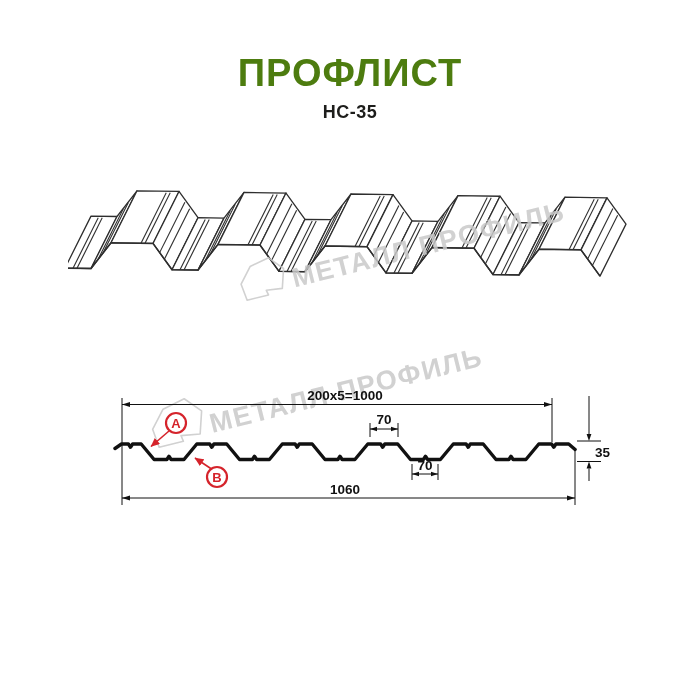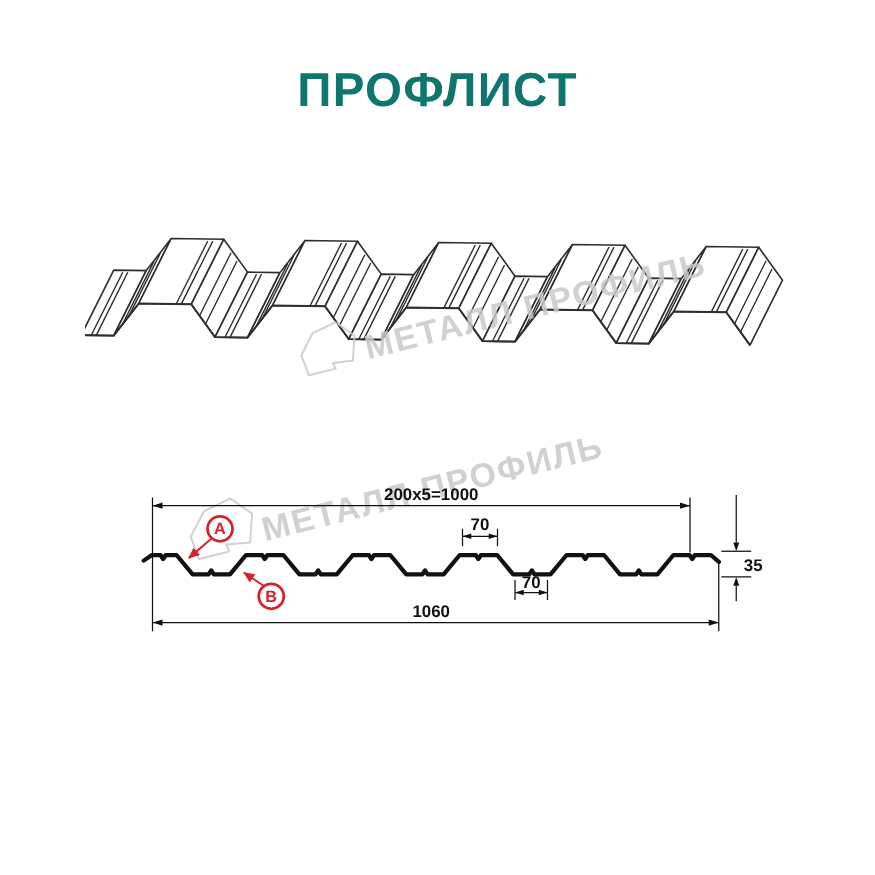--- a/index.html
+++ b/index.html
@@ -6,21 +6,21 @@
     --ink:#111111;
     --ink3d:#2e2e2e;
     --accent:#d5232b;
     --wm:#c9c9c9;
   }
   *{margin:0;padding:0;box-sizing:border-box;}
   body{width:700px;height:700px;background:#ffffff;position:relative;overflow:hidden;
        font-family:"Liberation Sans","DejaVu Sans",sans-serif;}
   .page{position:absolute;inset:0;background:#fff;}
   .title{position:absolute;left:0;right:0;top:52px;text-align:center;
-         font-size:38px;font-weight:800;letter-spacing:1px;color:#0f766e;}
+         font-size:38px;font-weight:800;letter-spacing:1px;color:#4d7c0f;}
   .subtitle{position:absolute;left:0;right:0;top:102px;text-align:center;
             font-size:18px;font-weight:700;letter-spacing:0.5px;color:#1d1d1b;}
   .footer-note{position:absolute;left:0;right:0;top:616px;text-align:center;
                font-size:16.5px;font-weight:600;letter-spacing:0.4px;color:#333333;}
   svg{position:absolute;overflow:visible;}
   #svg3d{left:60px;top:178px;width:590px;height:140px;}
   #svgwm{left:0;top:0;width:700px;height:700px;pointer-events:none;}
   #svgsec{left:90px;top:385px;width:540px;height:130px;}
   .face{fill:#ffffff;stroke:var(--ink3d);stroke-width:1.3;stroke-linejoin:round;}
   .groove{stroke:var(--ink3d);stroke-width:1.1;fill:none;}
@@ -34,20 +34,21 @@
   .callout-circle{fill:none;stroke:var(--accent);stroke-width:2.2;}
   .callout-letter{font-size:13px;font-weight:700;fill:var(--accent);}
   .callout-arrow{stroke:var(--accent);stroke-width:1.6;fill:none;}
 </style>
 </head>
 <body>
 
 <div class="page">
 
   <div class="title">ПРОФЛИСТ</div>
+  <div class="subtitle">НС-35</div>
 
   <svg id="svg3d" viewBox="60 178 590 140">
     <defs>
       <clipPath id="clip3d">
           <rect x="68" y="180" width="572" height="136"></rect>
         </clipPath>
     </defs>
     <g id="g3d" clip-path="url(#clip3d)">
         <polygon class="face" points="65,268.105 91,268.495 117,216.495 91,216.10500000000002"></polygon>
         <polygon class="face" points="91,268.495 111,242.79500000000002 137,190.79500000000002 117,216.495"></polygon>

